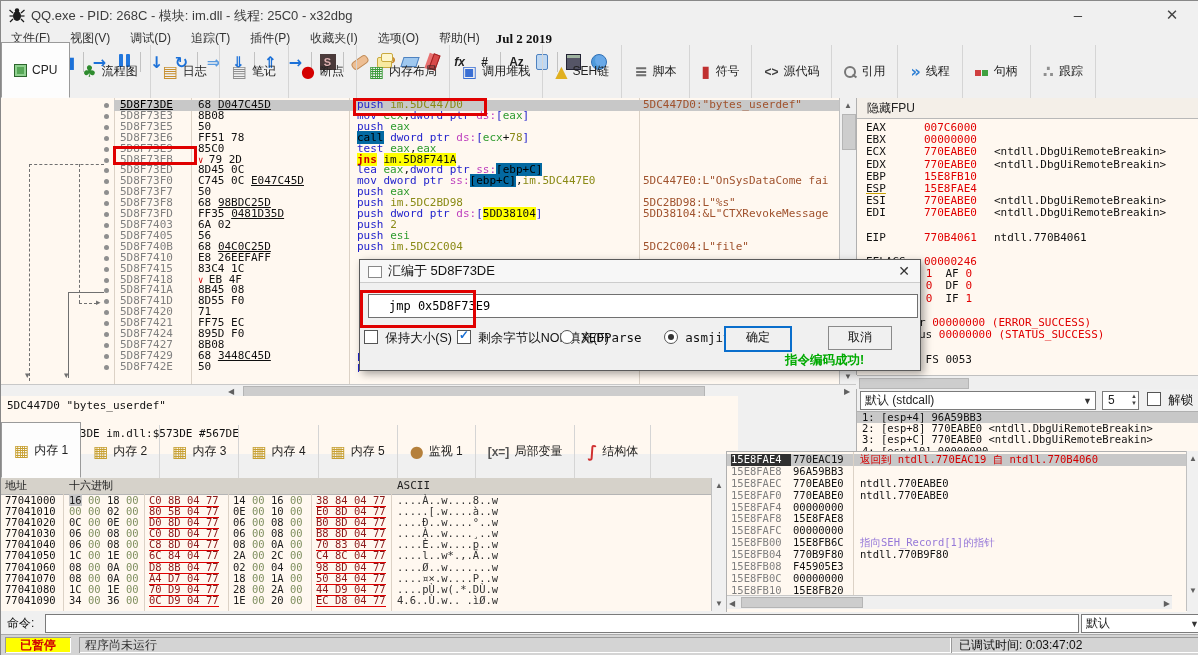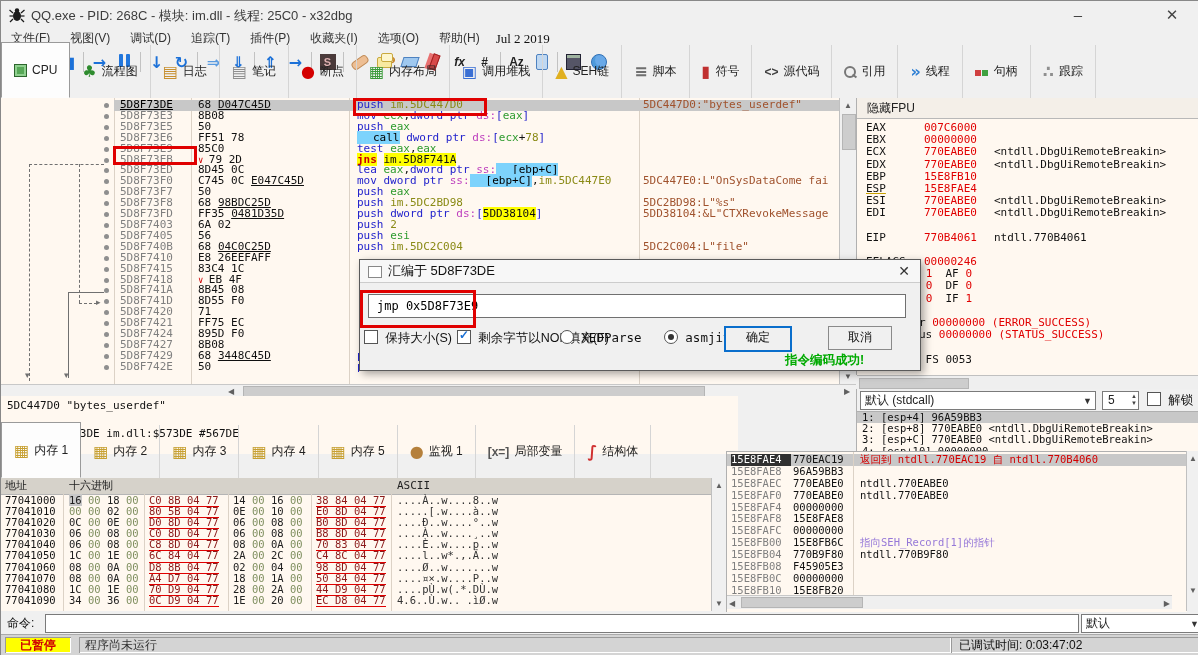--- a/index.html
+++ b/index.html
@@ -5,21 +5,21 @@
   html,body{margin:0;padding:0;background:#d8d8d8;}
   #win{position:relative;width:1198px;height:655px;background:#F0F0F0;border:1px solid #888;
        font-family:"Liberation Sans",sans-serif;overflow:hidden;font-size:12px;color:#222;}
   
   #titlebar{position:absolute;left:0;top:0;width:1198px;height:28px;background:#F0F0F0;}
   #title-text{position:absolute;left:30px;top:6px;color:#3c3c3c;font-size:13px;}
   .winbtn{position:absolute;top:2px;width:30px;height:24px;text-align:center;font-size:15px;color:#444;line-height:24px;}
   
   #menubar{position:absolute;left:0;top:28px;width:1198px;height:19px;display:flex;align-items:center;}
   .menu-item{padding:0 10px;color:#333;height:19px;line-height:19px;}
-  .menu-date{margin-left:6px;color:#111;font-family:"Liberation Serif",serif;font-size:13px;}
+  .menu-date{margin-left:6px;color:#111;font-family:"Liberation Serif",serif;font-size:13px;font-weight:bold;}
   
   #toolbar{position:absolute;left:0;top:47px;width:1198px;height:28px;display:flex;align-items:center;padding-left:4px;}
   .tb-btn{width:25px;height:24px;display:flex;align-items:center;justify-content:center;position:relative;}
   .tb-sep{width:1px;height:20px;background:#c2c2c2;margin:0 3px;}
   .tbg{font-size:16px;font-weight:bold;font-family:"DejaVu Sans",sans-serif;}
   .ic-folder{width:15px;height:11px;background:#F2C164;border:1px solid #B98A30;border-radius:1px;position:relative;}
   .ic-folder:before{content:"";position:absolute;left:0;top:-3px;width:7px;height:2px;background:#F2C164;border:1px solid #B98A30;}
   .ic-pause span{display:inline-block;width:4px;height:13px;background:#2277DD;margin:0 1.5px;border-radius:1px;}
   .ic-sbox{width:16px;height:16px;background:#4a3a3a;color:#ddb0b0;font-weight:bold;font-size:11px;text-align:center;line-height:16px;}
   .ic-band{width:16px;height:7px;background:#EDBE93;border:1px solid #C08A55;border-radius:4px;transform:rotate(-35deg);}
@@ -47,21 +47,21 @@
   .drow{position:relative;height:10.92px;font-family:"DejaVu Sans Mono",monospace;font-size:11px;line-height:10.9px;white-space:pre;}
   .selbg{position:absolute;left:113px;width:725px;top:0;height:100%;background:#C8C8C8;}
   .dot{position:absolute;left:103px;top:3px;width:5px;height:5px;border-radius:50%;background:#8F8F8F;}
   .d-addr{position:absolute;left:119px;color:#7F7F7F;}
   .d-addr.cur{color:#000;text-decoration:underline;}
   .d-bytes{position:absolute;left:197px;}
   .d-instr{position:absolute;left:356px;}
   .d-cmt{position:absolute;left:642px;color:#A0522D;width:194px;overflow:hidden;}
   .sg.mn,.sg.br{color:#2222CC;} .sg.reg{color:#2E9B2E;} .sg.seg{color:#BE3FBE;}
   .sg.mod,.sg.num{color:#8A8A15;} .sg.pl{color:#101010;}
-  .sg.hlc{background:#7dd3fc;color:#000;padding-left:16px;}
+  .sg.hlc{background:#0369a1;color:#000;}
   .sg.hly{background:#FFFF00;color:#CC0000;font-weight:bold;}
   .sg.hlyt{background:#FFFF00;color:#101010;}
   .sg.b{color:#101010;} .sg.bu{color:#101010;text-decoration:underline;}
   .sg.rv{color:#D00000;font-size:9px;}
   .jline{position:absolute;}
   .redbox{position:absolute;border:3px solid #E00000;background:transparent;z-index:30;}
   
   .sb{background:#F0F0F0;position:absolute;}
   .sb .arr{position:absolute;color:#606060;font-size:8px;text-align:center;}
   .thumb{position:absolute;background:#CDCDCD;border:1px solid #b5b5b5;}
@@ -121,21 +121,21 @@
   #cmdcombo{position:absolute;left:1080px;top:1px;width:112px;}
   #statusbar{position:absolute;left:0;top:633px;width:1198px;height:22px;background:#D4D4D4;border-top:1px solid #aaa;}
   #paused{position:absolute;left:4px;top:2px;width:66px;height:16px;background:#FFFF00;color:#D00000;font-weight:bold;text-align:center;line-height:16px;box-shadow:inset 1px 1px 0 #999,inset -1px -1px 0 #fff;}
   #statmsg{position:absolute;left:78px;top:2px;width:866px;height:16px;line-height:16px;padding-left:6px;color:#333;box-shadow:inset 1px 1px 0 #999,inset -1px -1px 0 #fff;background:#D4D4D4;}
   #stattime{position:absolute;left:950px;top:2px;width:244px;height:16px;line-height:16px;padding-left:8px;color:#111;box-shadow:inset 1px 1px 0 #999,inset -1px -1px 0 #fff;}
   
   #dialog{position:absolute;left:358px;top:258px;width:560px;height:110px;background:#F0F0F0;border:1px solid #5a5a5a;box-shadow:3px 3px 8px rgba(0,0,0,.35);z-index:20;}
   #dlg-title{position:absolute;left:0;top:0;width:560px;height:22px;background:#F7F7F7;border-bottom:1px solid #ccc;line-height:22px;}
   #dlg-title .txt{margin-left:28px;color:#111;font-size:13px;}
   #dlg-close{position:absolute;right:6px;top:0;width:20px;height:22px;text-align:center;font-size:14px;color:#333;line-height:22px;}
-  #dlg-input{position:absolute;left:8px;top:34px;width:528px;height:22px;background:#fff;border:1px solid #707070;font-family:"DejaVu Sans Mono",monospace;font-size:12px;line-height:22px;padding-left:8px;color:#000;}
+  #dlg-input{position:absolute;left:8px;top:34px;width:528px;height:22px;background:#fff;border:1px solid #707070;font-family:"DejaVu Sans Mono",monospace;font-size:12px;line-height:22px;padding-left:20px;color:#000;}
   .dlg-lab{color:#111;font-size:12.5px;}
   #dlg-ok{position:absolute;left:364px;top:66px;width:64px;height:22px;background:#F0F0F0;border:2px solid #0A6ECC;text-align:center;line-height:19px;color:#111;}
   #dlg-cancel{position:absolute;left:468px;top:66px;width:62px;height:22px;background:#F0F0F0;border:1px solid #8a8a8a;text-align:center;line-height:20px;color:#111;}
   #dlg-status{position:absolute;left:425px;top:92px;color:#00AA00;font-weight:bold;font-size:12.5px;}
   .dico{display:inline-block;width:12px;height:10px;border:1px solid #888;background:#fff;position:absolute;left:8px;top:6px;}
 </style>
 </head>
 <body>
 
 <div id="win">

